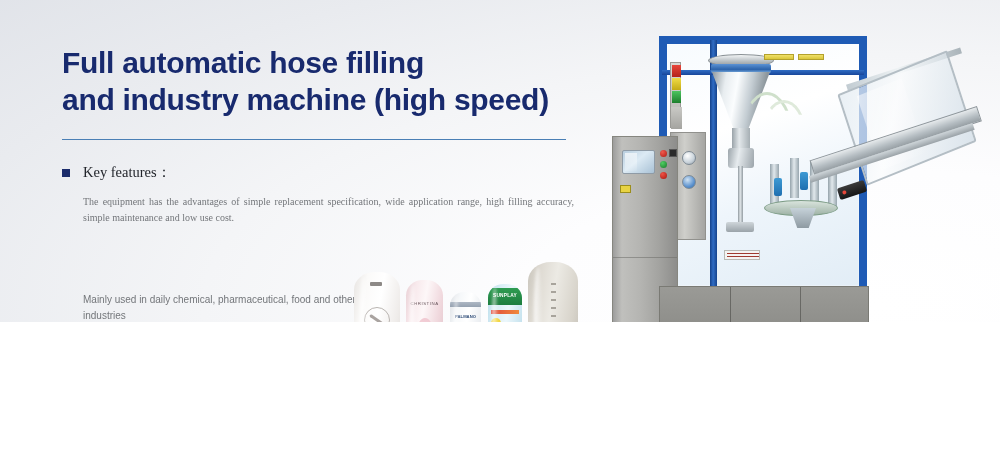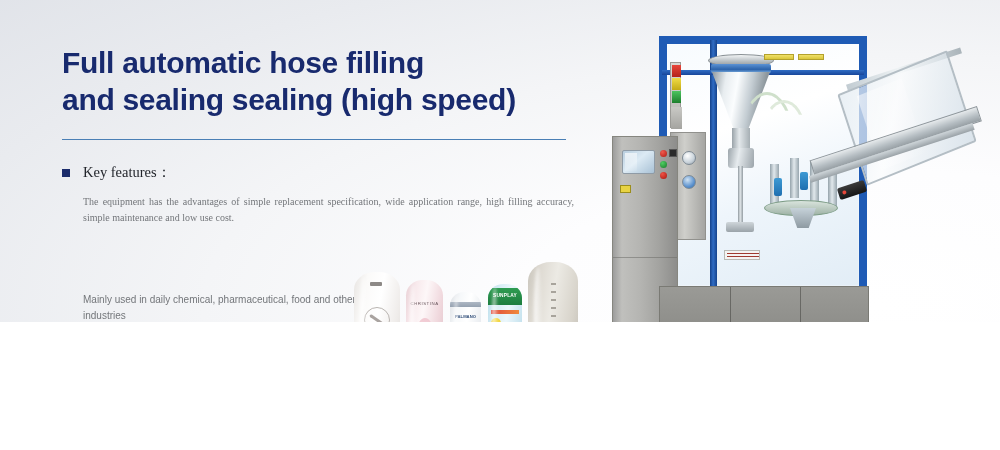--- a/index.html
+++ b/index.html
@@ -522,21 +522,21 @@
   }
 </style>
 </head>
 <body>
 
 <div id="banner">
 
   <div class="text-col">
     <h1 class="title">
       <span class="title-line">Full automatic hose filling</span>
-      <span class="title-line">and sealing sealing (high speed)</span>
+      <span class="title-line">and industry machine (high speed)</span>
     </h1>
   </div>
 
   <div class="divider"></div>
 
   <div class="feature-block" id="fb-1">
     <div class="bullet-row">
       <span class="bullet-sq"></span>
       <span class="bullet-label">Key features：</span>
     </div>

